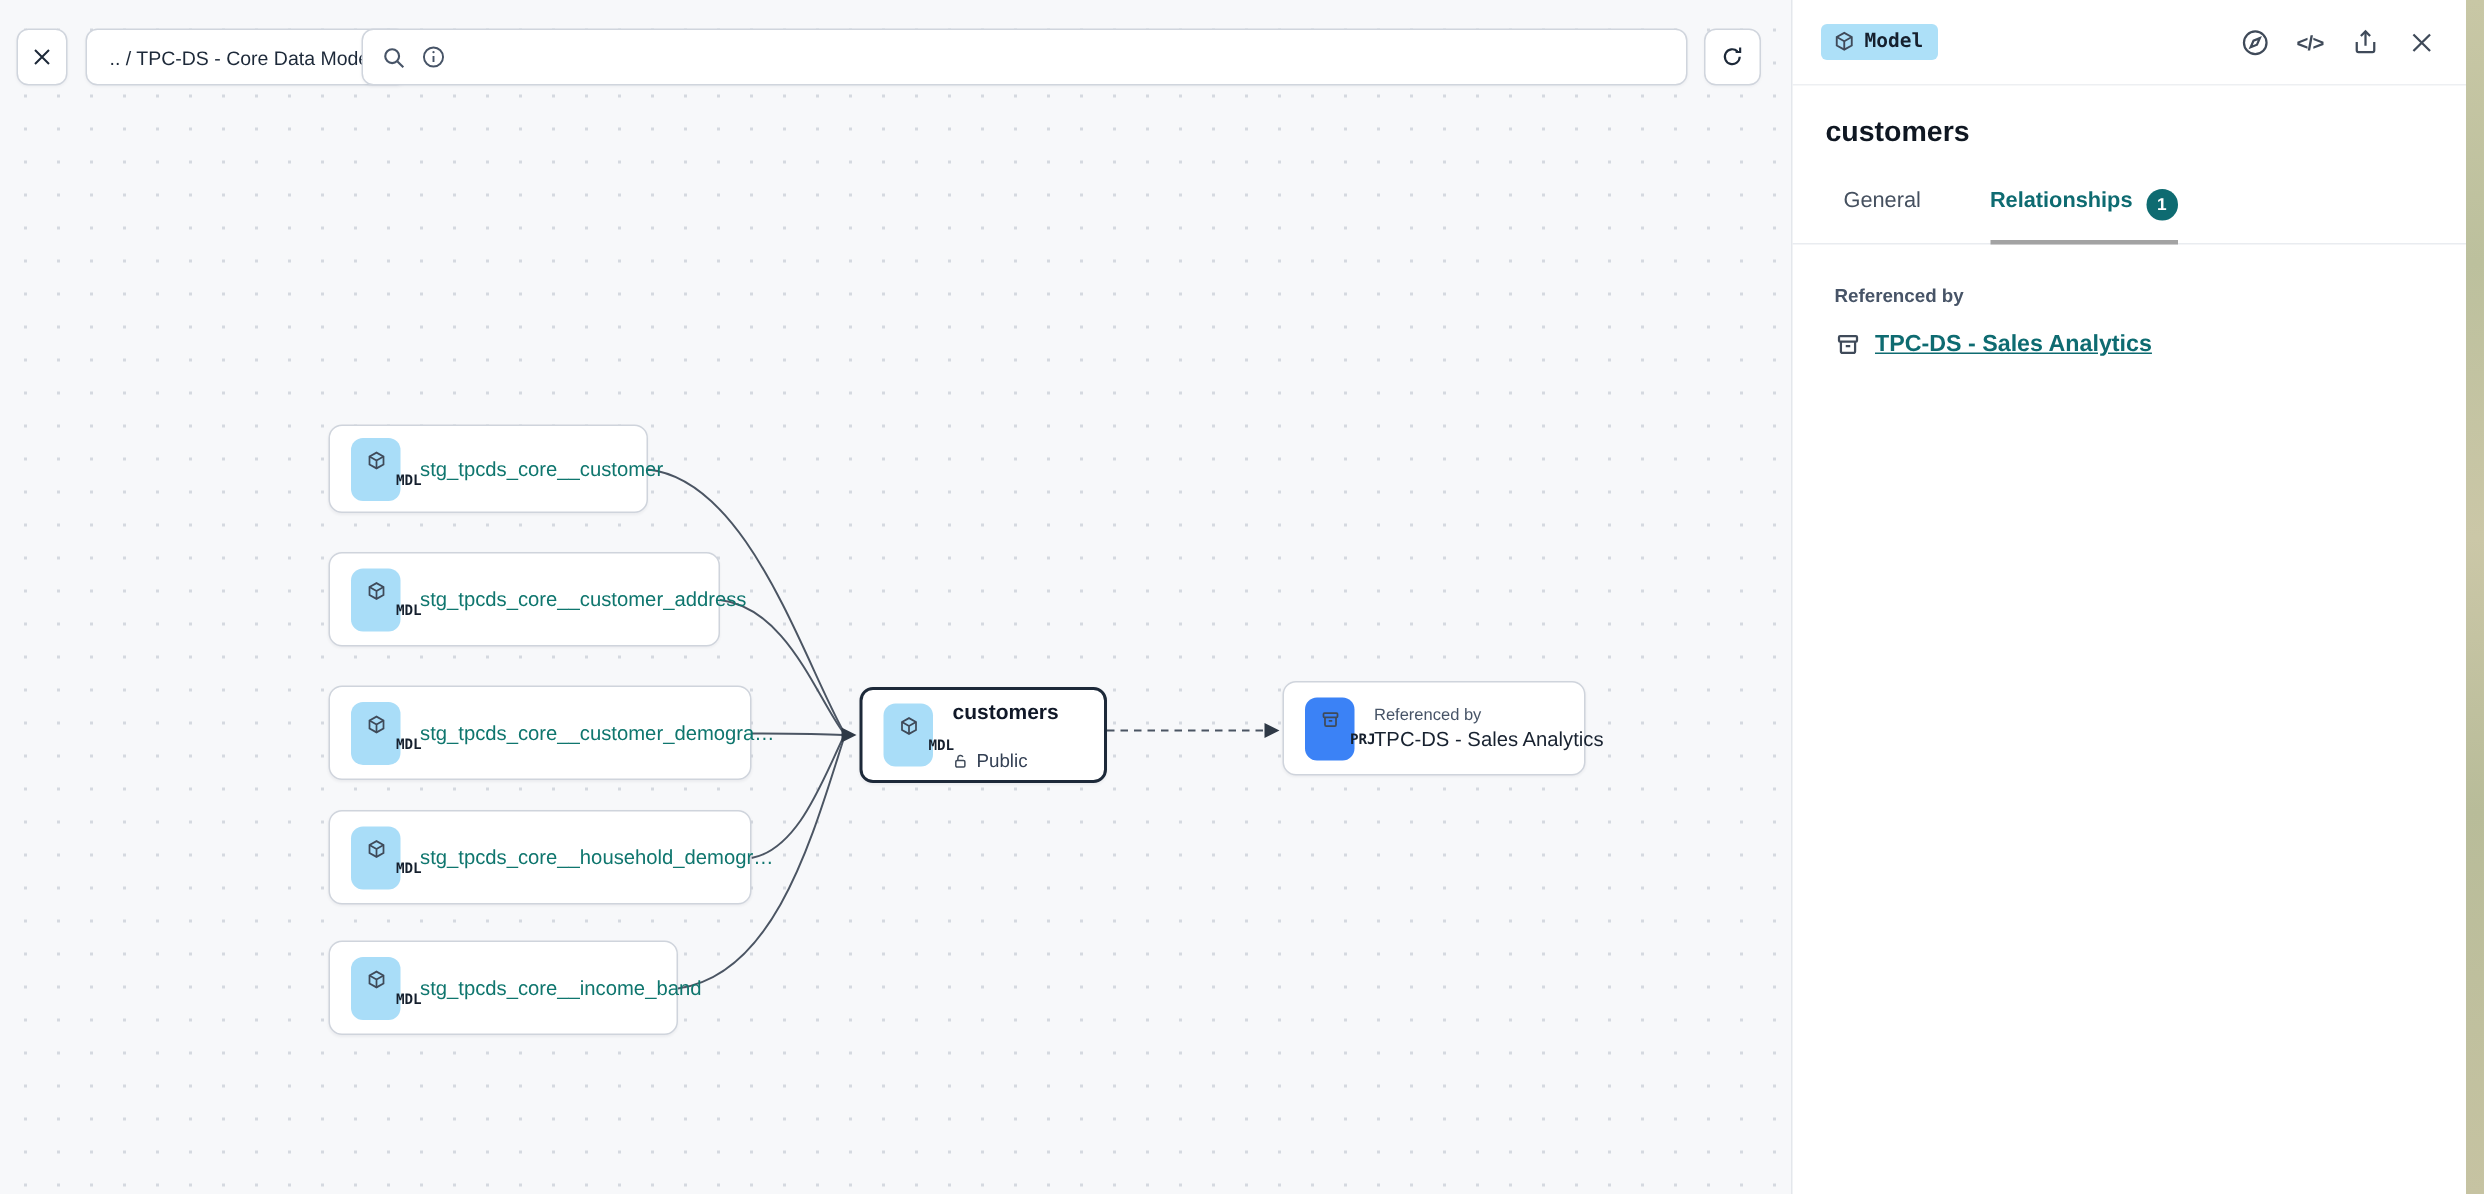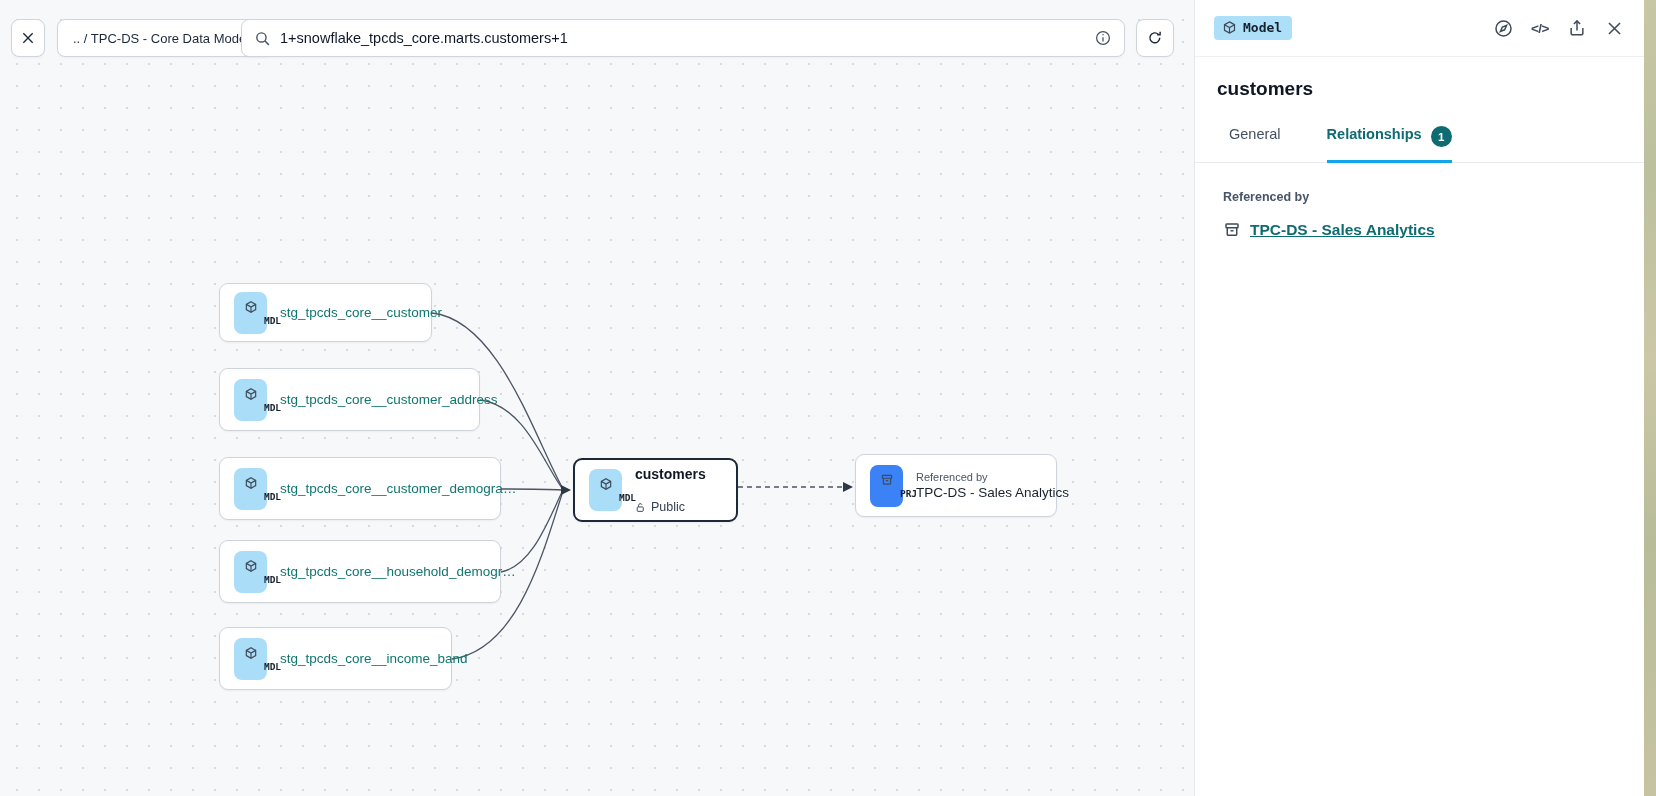--- a/index.html
+++ b/index.html
@@ -75,21 +75,21 @@
     display:inline-flex; align-items:center; gap:6px; color:#16202e;
     font-family:"DejaVu Sans Mono", monospace; font-size:13px; font-weight:700;
   }
   .header-icons { margin-left:auto; display:flex; gap:13px; }
   .hicon { width:24px; height:24px; cursor:pointer; color:#3f4a59; display:flex; align-items:center; justify-content:center; }
   .code-glyph { font-size:13.5px; font-weight:700; letter-spacing:-.5px; font-family:"Liberation Sans",sans-serif; }
   .panel-title { margin:21px 22px 0; font-size:19px; font-weight:700; color:#0f1722; }
   .panel-sub { margin:9px 22px 0; font-size:12.5px; color:#323b49; }
   .tabs { margin-top:26px; border-bottom:1px solid #e9ecf0; display:flex; gap:46px; padding-left:34px; }
   .tab { padding-bottom:13px; font-size:14.5px; color:#45505f; cursor:pointer; display:flex; align-items:flex-start; gap:9px; }
-  .tab.active { color:#0e6b71; font-weight:700; border-bottom:3px solid #0ea5e9; margin-bottom:-1px; }
+  .tab.active { color:#0e6b71; font-weight:700; border-bottom:3px solid #a3a3a3; margin-bottom:-1px; }
   .tab-count {
     width:21px; height:21px; border-radius:50%; background:#0e6b71; color:#fff;
     font-size:11.5px; font-weight:700; display:flex; align-items:center; justify-content:center;
   }
   .section { padding:27px 28px; }
   .section-heading { font-size:12.5px; font-weight:700; color:#475467; }
   .ref-link {
     margin-top:17px; display:inline-flex; align-items:center; gap:9px;
     color:#0e6b71; font-size:15.5px; font-weight:700; text-decoration:underline; cursor:pointer;
   }
@@ -234,21 +234,20 @@
     <div class="ctl crumb">
       <span>.. / TPC-DS - Core Data Models</span>
     </div>
     <div class="ctl searchbar">
       <span class="icon">
         <svg width="17" height="17" viewBox="0 0 24 24" fill="none" stroke="#475467" stroke-width="2">
             <circle cx="10.5" cy="10.5" r="6.5"></circle>
             <path d="M15.5 15.5L21 21"></path>
           </svg>
       </span>
-      <input type="text" value="1+snowflake_tpcds_core.marts.customers+1" style="">
       <span class="icon">
         <svg width="18" height="18" viewBox="0 0 24 24" fill="none" stroke="#475467" stroke-width="1.7">
             <circle cx="12" cy="12" r="8.5"></circle>
             <path d="M12 11v5.5"></path>
             <circle cx="12" cy="7.7" r="1" fill="#475467" stroke="none"></circle>
           </svg>
       </span>
     </div>
     <div class="ctl refresh-btn">
       <span class="icon">

